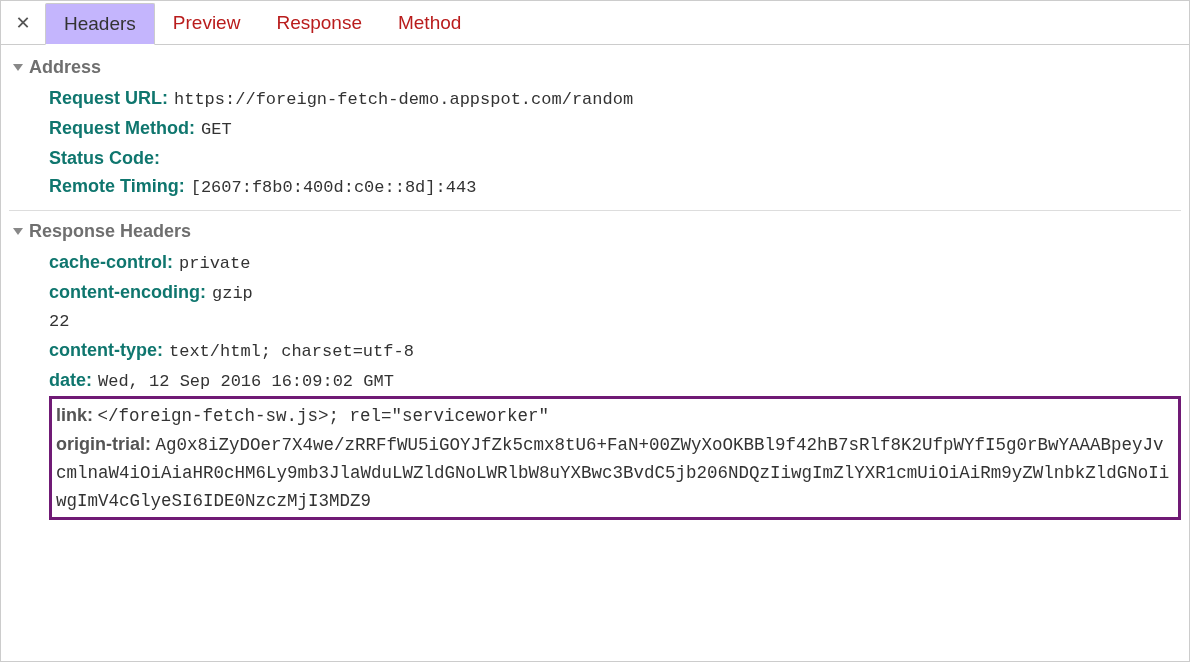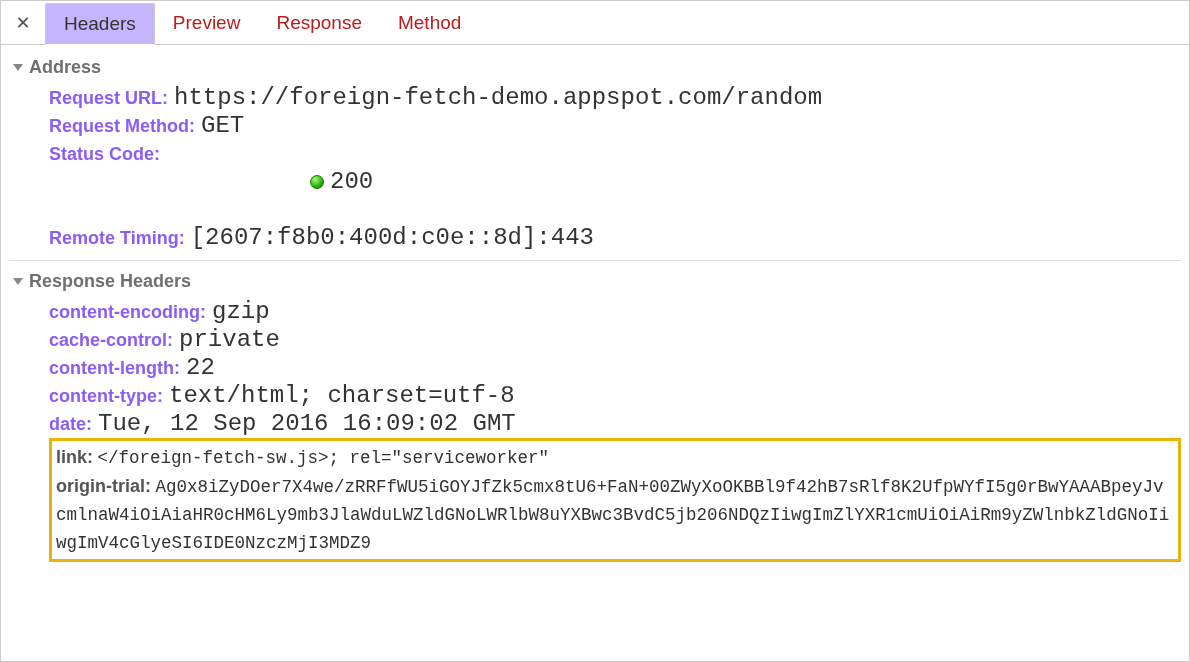--- a/index.html
+++ b/index.html
@@ -86,44 +86,44 @@
     padding-top: 4px;
   }
   .kv-row {
     display: flex;
     flex-wrap: wrap;
     align-items: baseline;
     line-height: 28px;
   }
   .kv-key {
     font-weight: 700;
-    color: #8b5cf6;
+    color: #0f766e;
     font-size: 18px;
     margin-right: 6px;
     white-space: nowrap;
   }
   .kv-key::after { content: ":"; }
   .kv-val {
     font-family: Menlo, Consolas, "Courier New", monospace;
-    font-size: 24px;
+    font-size: 17px;
     color: #333;
     white-space: pre-wrap;
     word-break: break-all;
   }
   .status-dot {
     display: inline-block;
     width: 14px; height: 14px;
     border-radius: 50%;
     background: radial-gradient(circle at 35% 30%, #9cff6b, #19a400 70%);
     margin-right: 6px;
     vertical-align: -1px;
     border: 1px solid #0b7a00;
   }
   .highlight-box {
-    border: 3px solid #eab308;
+    border: 3px solid #701a75;
     padding: 2px 4px;
     line-height: 28px;
   }
   .highlight-row {
     display: block;
   }
   .h-key {
     font-weight: 700;
     color: #555;
     font-size: 18px;
@@ -158,56 +158,52 @@
       <div class="kv-row">
         <span class="kv-key">Request URL</span>
         <span class="kv-val">https://foreign-fetch-demo.appspot.com/random</span>
       </div>
       <div class="kv-row">
         <span class="kv-key">Request Method</span>
         <span class="kv-val">GET</span>
       </div>
       <div class="kv-row">
         <span class="kv-key">Status Code</span>
-        <span class="kv-val">
-          <span class="status-dot"></span><span>200</span>
-        </span>
       </div>
       <div class="kv-row">
         <span class="kv-key">Remote Timing</span>
         <span class="kv-val">[2607:f8b0:400d:c0e::8d]:443</span>
       </div>
     </div>
   </div>
 
   <div class="section">
     <div class="section-title-row">
       <div class="disclosure"></div>
       <div class="section-title">Response Headers</div>
     </div>
     <div class="kv-block">
       <div class="kv-row">
+        <span class="kv-key">cache-control</span>
+        <span class="kv-val">private</span>
+      </div>
+      <div class="kv-row">
         <span class="kv-key">content-encoding</span>
         <span class="kv-val">gzip</span>
       </div>
       <div class="kv-row">
-        <span class="kv-key">cache-control</span>
-        <span class="kv-val">private</span>
-      </div>
-      <div class="kv-row">
-        <span class="kv-key">content-length</span>
         <span class="kv-val">22</span>
       </div>
       <div class="kv-row">
         <span class="kv-key">content-type</span>
         <span class="kv-val">text/html; charset=utf-8</span>
       </div>
       <div class="kv-row">
         <span class="kv-key">date</span>
-        <span class="kv-val">Tue, 12 Sep 2016 16:09:02 GMT</span>
+        <span class="kv-val">Wed, 12 Sep 2016 16:09:02 GMT</span>
       </div>
 
       <div class="highlight-box">
         <div class="highlight-row">
           <span class="h-key">link</span>
           <span class="h-val">&lt;/foreign-fetch-sw.js&gt;; rel="serviceworker"</span>
         </div>
         <div class="highlight-row">
           <span class="h-key">origin-trial</span>
           <span class="h-val">Ag0x8iZyDOer7X4we/zRRFfWU5iGOYJfZk5cmx8tU6+FaN+00ZWyXoOKBBl9f42hB7sRlf8K2UfpWYfI5g0rBwYAAABpeyJvcmlnaW4iOiAiaHR0cHM6Ly9mb3JlaWduLWZldGNoLWRlbW8uYXBwc3BvdC5jb206NDQzIiwgImZlYXR1cmUiOiAiRm9yZWlnbkZldGNoIiwgImV4cGlyeSI6IDE0NzczMjI3MDZ9</span>

